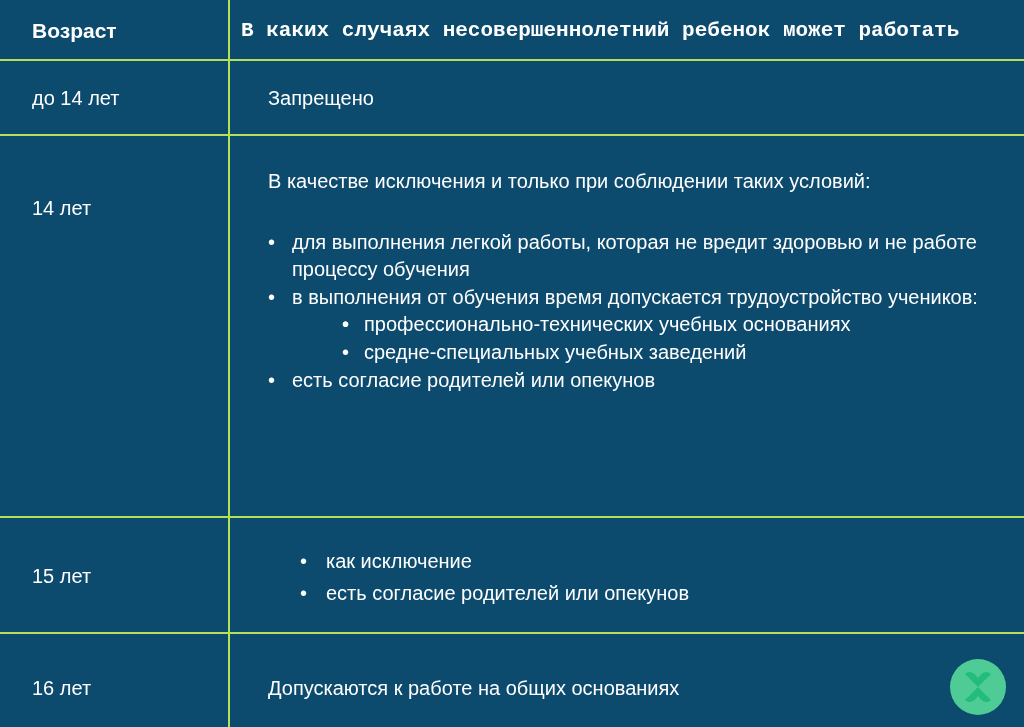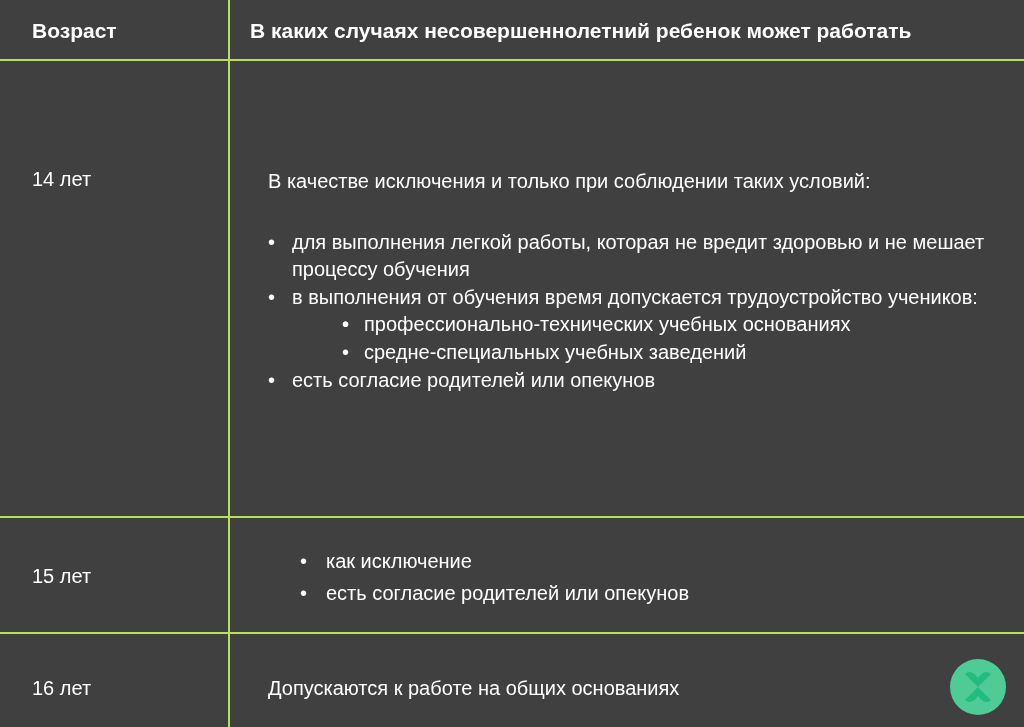--- a/index.html
+++ b/index.html
@@ -15,21 +15,21 @@
     font-family: "Liberation Sans", "DejaVu Sans", sans-serif;
     color: #ffffff;
     -webkit-font-smoothing: antialiased;
   }
 
   .table {
     position: relative;
     width: 1024px;
     height: 727px;
     box-sizing: border-box;
-    background: #404040;
+    background: #0c4a6e;
   }
 
   
   .col-divider {
     position: absolute;
     top: 0;
     left: 228px;
     width: 2px;
     height: 727px;
     background: #b4e05a;
@@ -78,36 +78,36 @@
   .row-header .cell-body { height: 61px; }
 
   .header-age-text,
   .header-body-text {
     font-size: 21px;
     font-weight: bold;
     line-height: 61px;
     white-space: nowrap;
   }
   .header-body-text { padding-left: 0; }
-  .row-header .cell-body { padding-left: 22px; }
+  .row-header .cell-body { padding-left: 13px; font-family: Liberation Mono, monospace; }
 
   
   .row-1 { top: 61px; height: 75px; }
   .row-2 { top: 136px; height: 382px; }
   .row-3 { top: 518px; height: 116px; padding-left: 9px; }
   .row-4 { top: 634px; height: 93px; margin-top: 8px; }
 
   .age-text {
     font-size: 20px;
     font-weight: normal;
     color: #ffffff;
     white-space: nowrap;
   }
   .row-1 .age-text { line-height: 75px; }
-  .row-2 .age-text { display: block; padding-top: 33px; line-height: 1; }
+  .row-2 .age-text { display: block; padding-top: 17px; line-height: 1; margin-top: 45px; }
   .row-3 .age-text { line-height: 116px; }
   .row-4 .age-text { line-height: 93px; }
 
   .body-text {
     font-size: 20px;
     line-height: 1.35;
     color: #ffffff;
   }
 
   .row-1 .cell-body { padding-left: 40px; }
@@ -210,33 +210,41 @@
 
   <div class="row row-header">
     <div class="cell-age">
       <span class="header-age-text">Возраст</span>
     </div>
     <div class="cell-body">
       <span class="header-body-text">В каких случаях несовершеннолетний ребенок может работать</span>
     </div>
   </div>
 
+  <div class="row row-1">
+    <div class="cell-age">
+      <span class="age-text">до 14 лет</span>
+    </div>
+    <div class="cell-body">
+      <span class="body-text">Запрещено</span>
+    </div>
+  </div>
 
   <div class="row row-2">
     <div class="cell-age">
       <span class="age-text">14 лет</span>
     </div>
     <div class="cell-body">
 
       <div class="intro">В качестве исключения и только при соблюдении таких условий:</div>
 
       <ul class="bullets-l1">
         <li>
           <span class="bullet-dot">•</span>
-          <span>для выполнения легкой работы, которая не вредит здоровью и не мешает процессу обучения</span>
+          <span>для выполнения легкой работы, которая не вредит здоровью и не работе процессу обучения</span>
         </li>
         <li>
           <span class="bullet-dot">•</span>
           <span>в выполнения от обучения время допускается трудоустройство учеников:</span>
 
           <ul class="bullets-l2">
             <li>
               <span class="bullet-dot">•</span>
             </li>
             <li>

